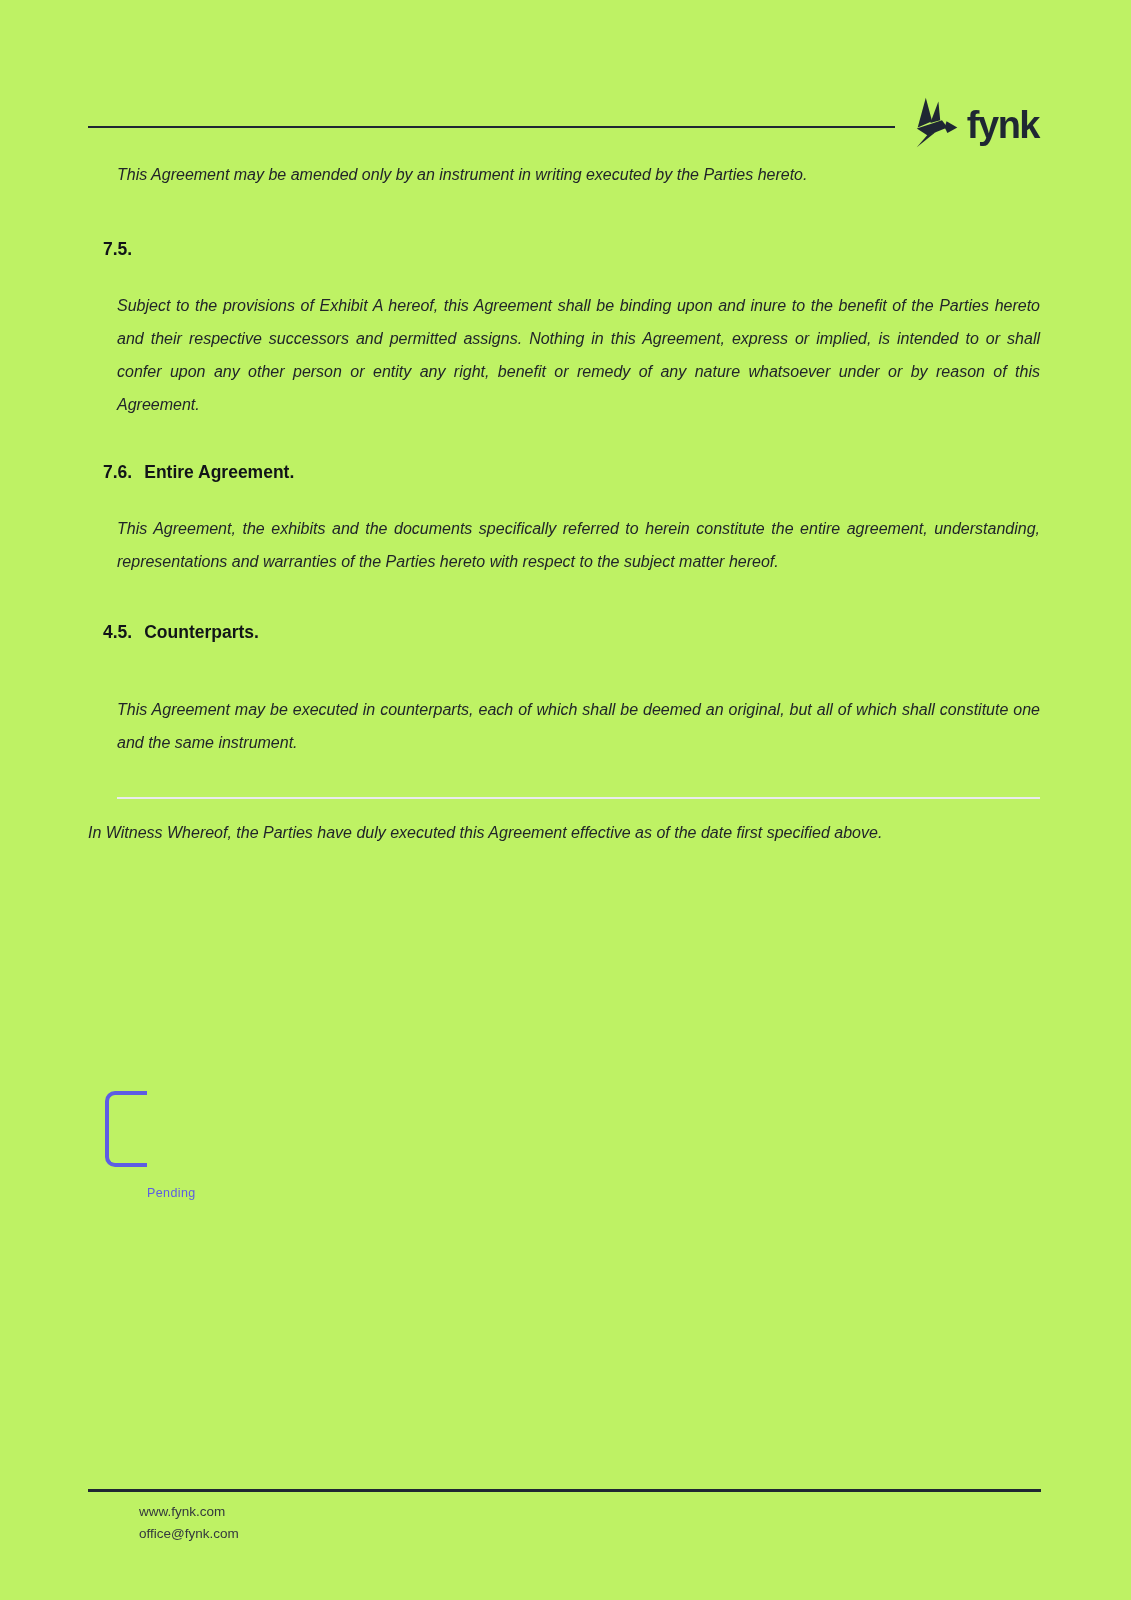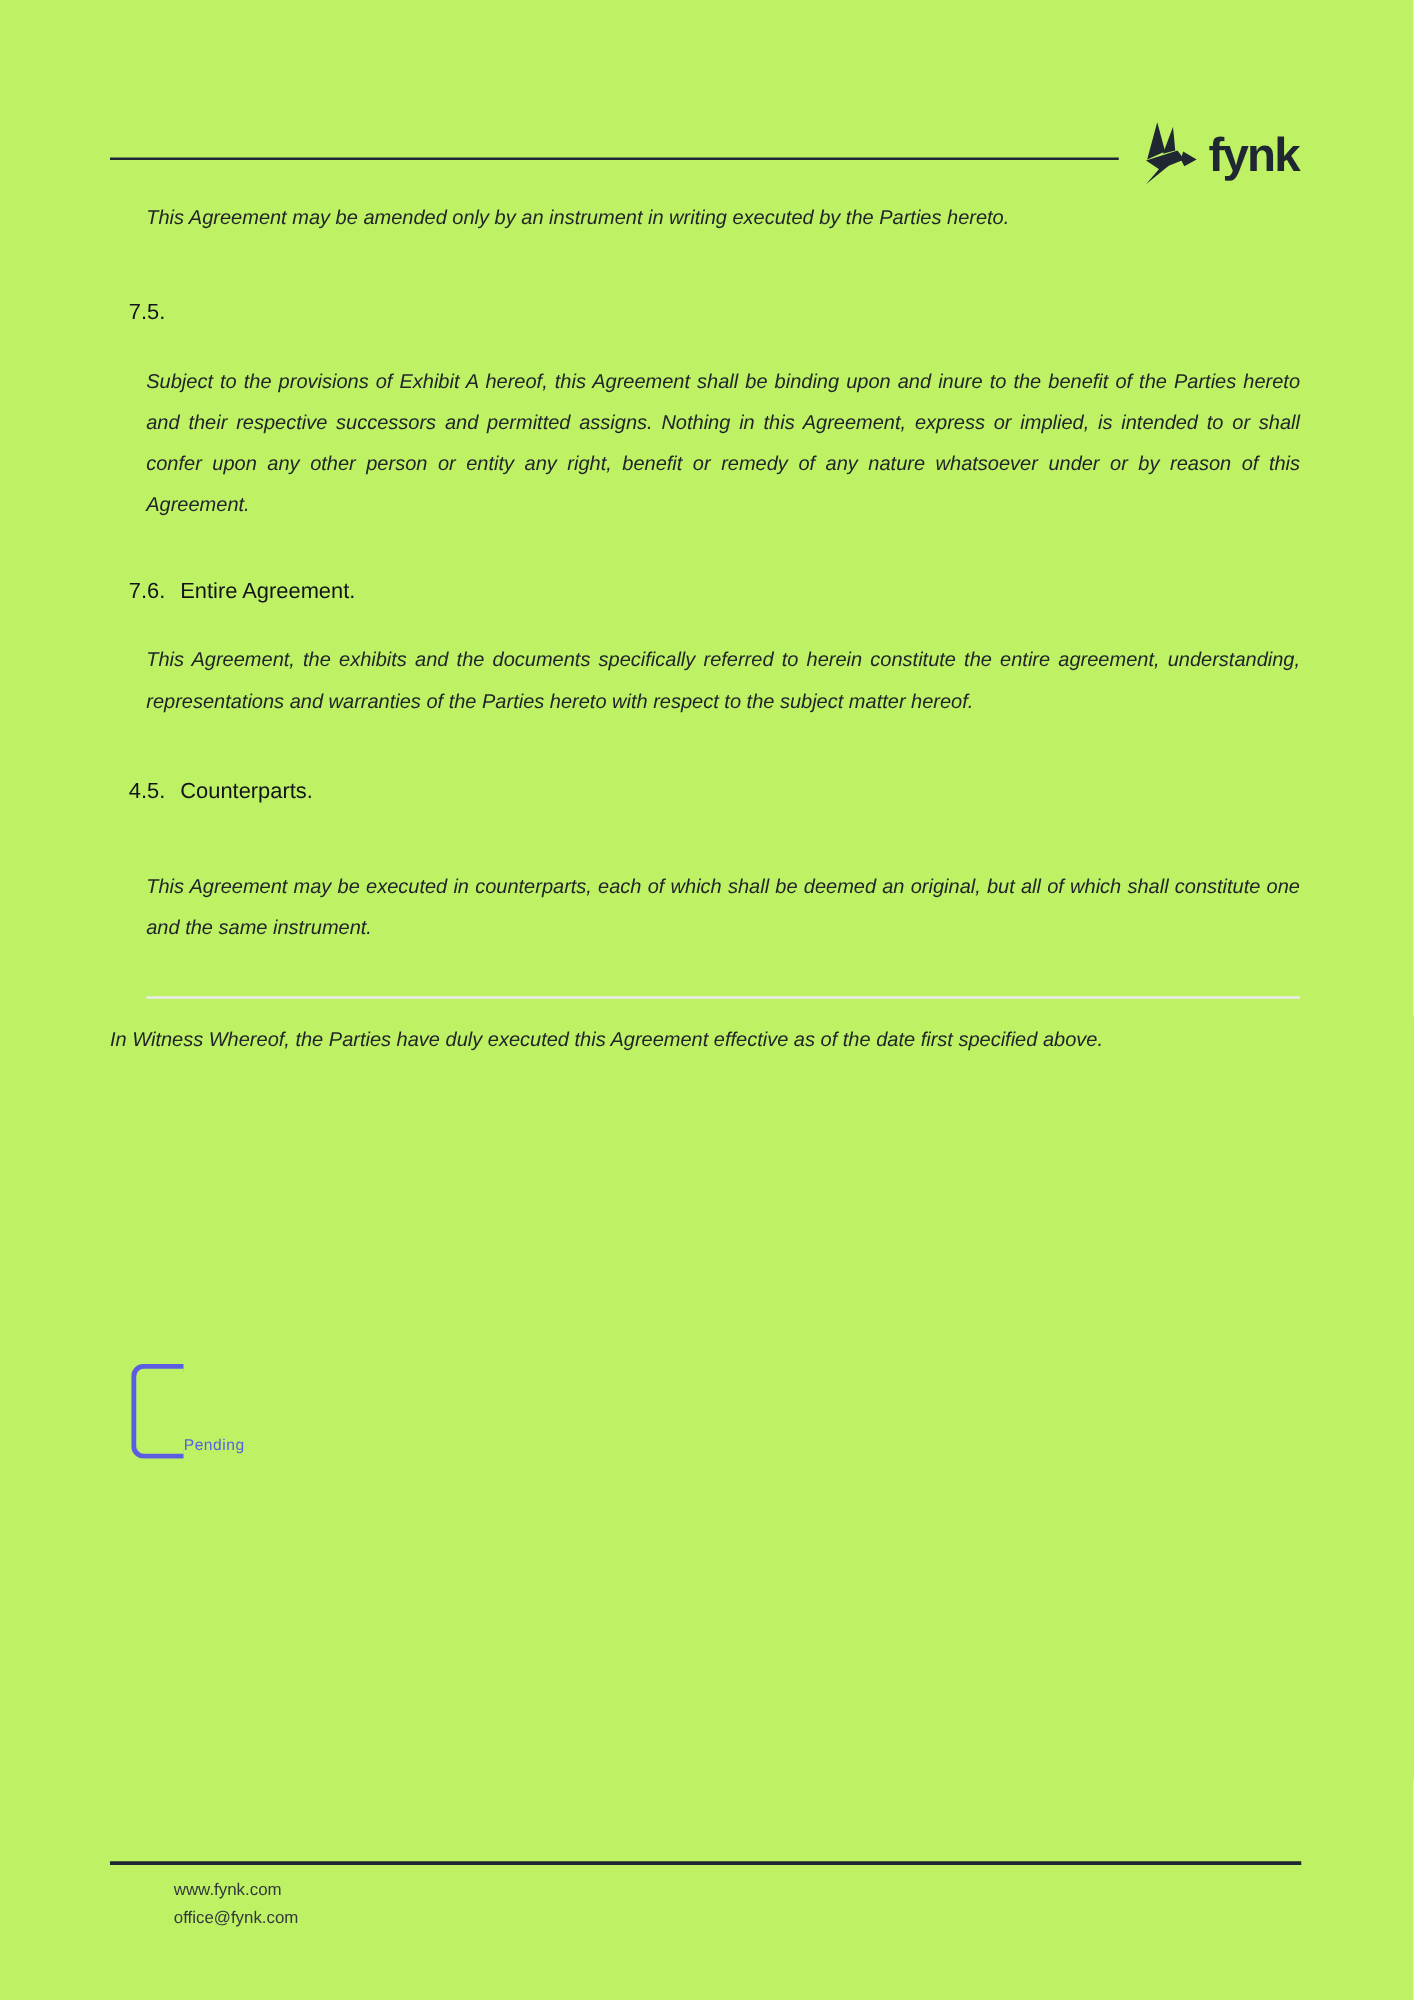--- a/index.html
+++ b/index.html
@@ -31,21 +31,21 @@
   }
   .para{
     margin:0;
     font-size:16px;line-height:33px;
     text-align:justify;
     color:#212529;
     font-style:italic;
   }
   .sec-h{
     margin:0 0 0 -14px;
-    font-size:17.5px;line-height:22px;font-weight:400;color:#111418;
+    font-size:17.5px;line-height:22px;font-weight:700;color:#111418;
     display:flex;
   }
   .sec-num{margin-right:12px;}
   .mt-h75{margin-top:47px;}
   .mt-p75{margin-top:29px;}
   .mt-h76{margin-top:40px;}
   .mt-p76{margin-top:29px;}
   .mt-h77{margin-top:43px;}
   .mt-p77{margin-top:50px;}
   .divider{
@@ -57,21 +57,21 @@
   
   .sig-field{
     position:absolute;left:105px;top:1091px;
     width:38px;height:68px;
     border:4px solid #5d5de4;border-right:none;
     border-top-left-radius:10px;border-bottom-left-radius:10px;
     background:transparent;
     cursor:pointer;
   }
   .sig-label{
-    position:absolute;left:147px;top:1149px;
+    position:absolute;left:147px;top:1186px;
     font-size:12.5px;letter-spacing:0.4px;color:#5d5de4;
   }
   
   .footer-rule{
     position:absolute;left:88px;top:1489px;
     width:953px;height:3px;background:#1f2733;
   }
   .footer-text{
     position:absolute;left:139px;top:1501px;
     font-size:13.5px;line-height:22px;color:#33383d;

